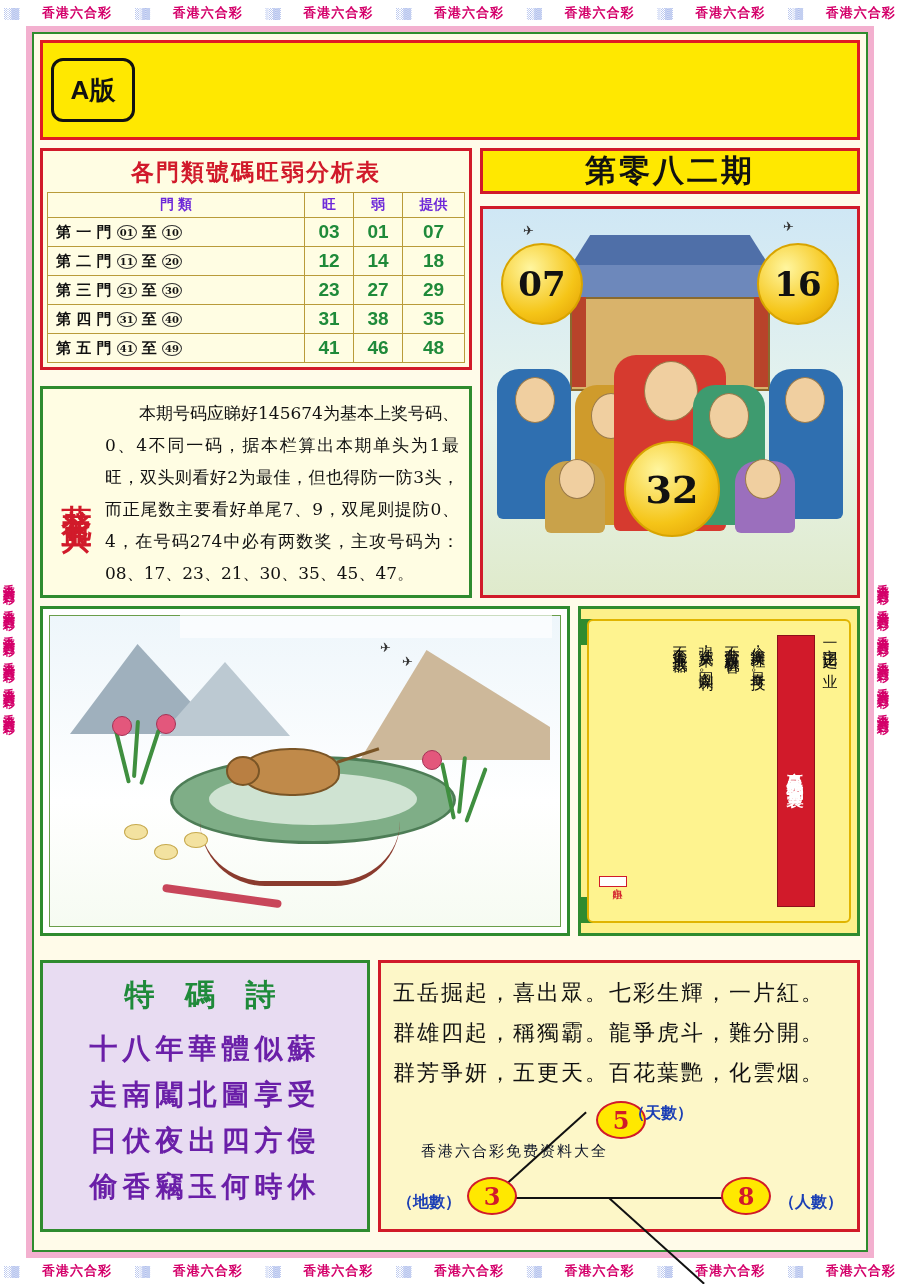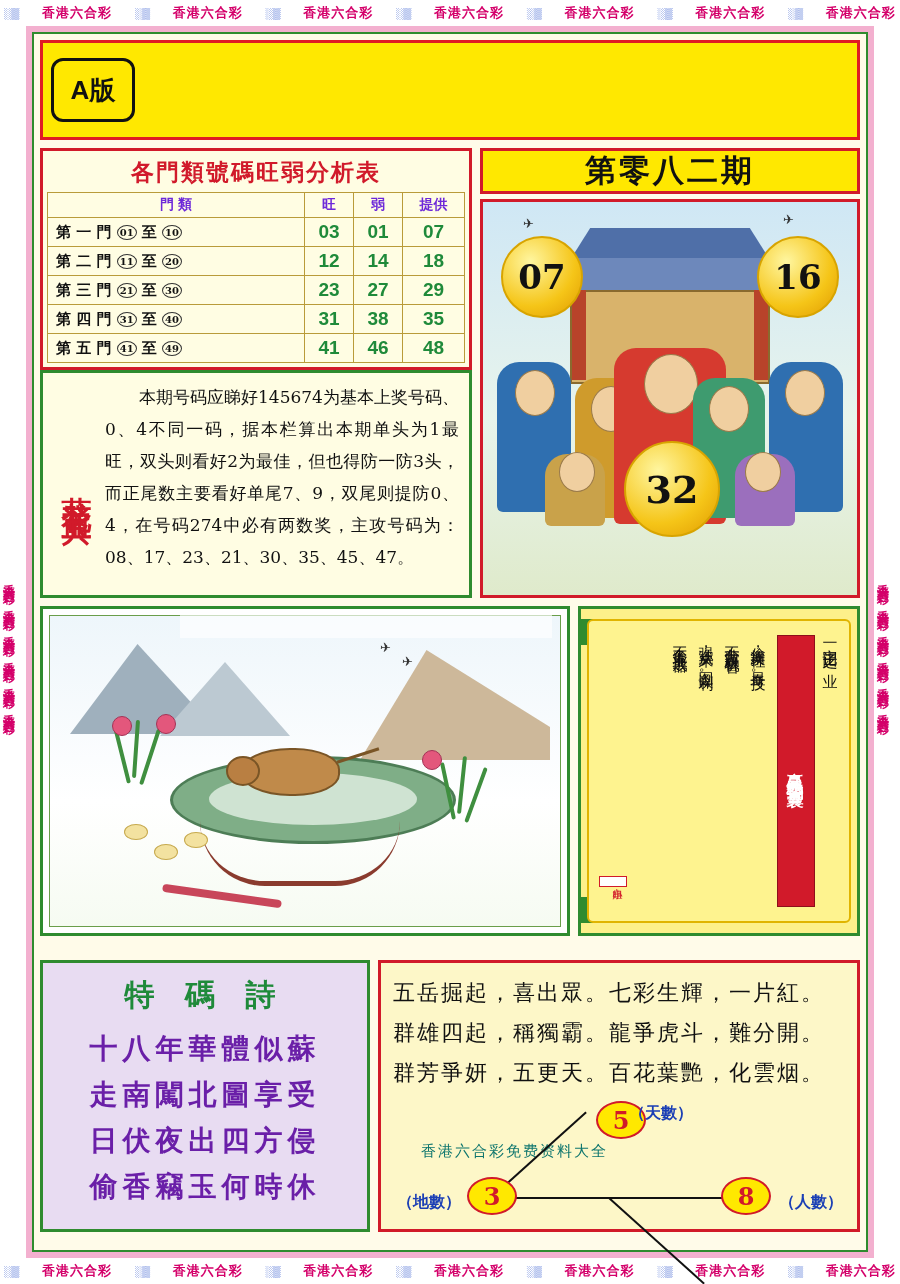--- a/index.html
+++ b/index.html
@@ -100,22 +100,22 @@
     white-space:nowrap;
   }
 
   
   .top-row{
     display:flex;
     gap:8px;
     margin-top:8px;
     height:450px;
   }
-  .left-col{width:432px;display:flex;flex-direction:column;gap:0;}
-  .right-col{flex:1;display:flex;flex-direction:column;gap:5px;}
+  .left-col{width:432px;display:flex;flex-direction:column;gap:16px;}
+  .right-col{flex:1;display:flex;flex-direction:column;gap:12px;}
 
   
   .tbl-box{
     background:#fffde3;
     border:3px solid #d11a2a;
     box-sizing:border-box;
     padding:4px;
   }
   .tbl-title{
     text-align:center;
@@ -442,21 +442,21 @@
     font-size:16px;
     color:#1b3fb5;
     font-weight:bold;
   }
   .nlabel.top{left:50%;margin-left:10px;top:8px;}
   .nlabel.left{left:16px;bottom:12px;}
   .nlabel.right{right:14px;bottom:12px;}
   .edge{position:absolute;background:#111;height:2px;transform-origin:left center;}
   .watermark{
     position:absolute;left:40px;bottom:68px;
-    font-size:15px;color:#0f766e;letter-spacing:2px;
+    font-size:15px;color:#0f172a;letter-spacing:2px;
     font-family:"DejaVu Serif","Liberation Serif",serif;
   }
   .ghost-band{
     position:absolute;left:180px;top:612px;width:372px;height:26px;
     background:rgba(255,255,255,0.65);
     pointer-events:none;
   }
 </style>
 </head>
 <body>

